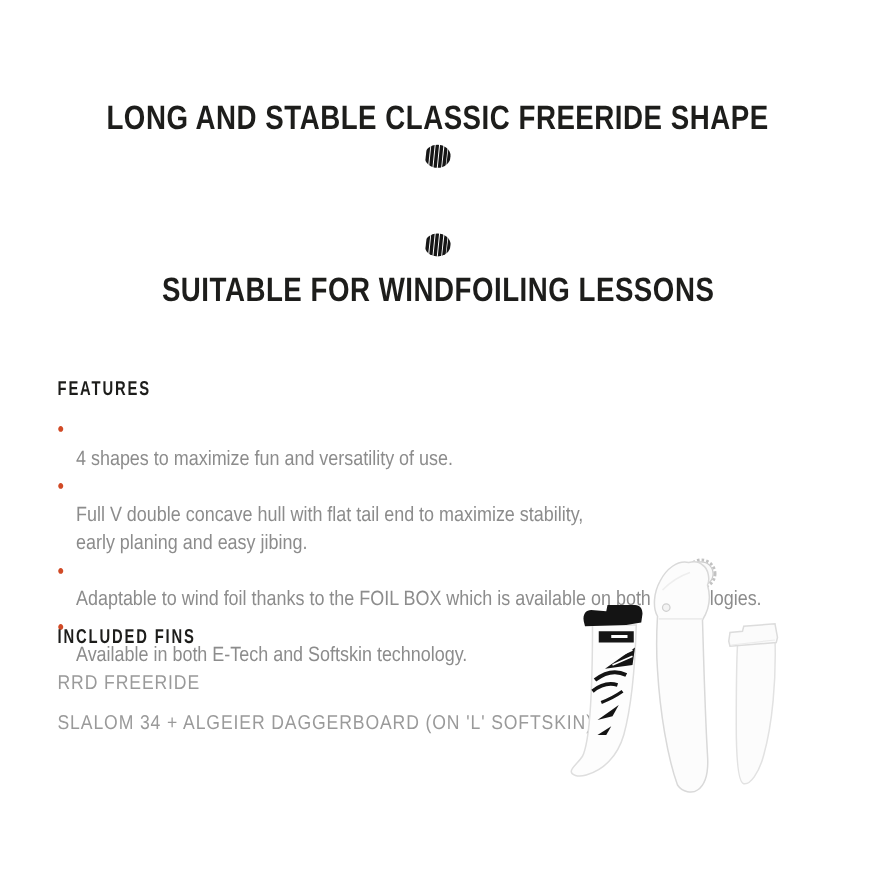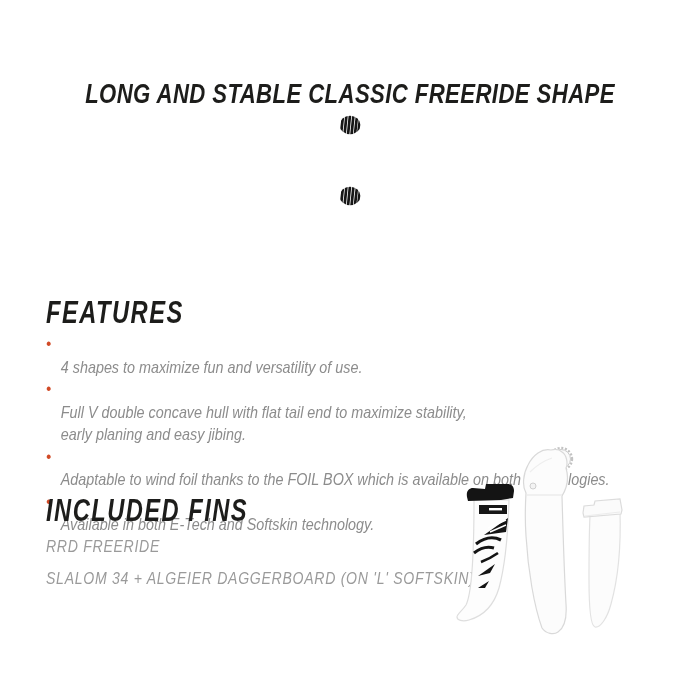--- a/index.html
+++ b/index.html
@@ -9,21 +9,20 @@
     height: 700px;
     background: #ffffff;
     font-family: "Liberation Sans", sans-serif;
     overflow: hidden;
   }
   .canvas {
     position: relative;
     width: 604px;
     height: 700px;
     background: #ffffff;
-    font-style: italic;
   }
 
   
   .headline-row {
     position: absolute;
     left: 0;
     width: 700px;
     text-align: center;
     color: #1d1d1b;
     font-weight: bold;
@@ -49,21 +48,21 @@
   }
   #dot-row-1 { top: 115px; }
   #dot-row-2 { top: 186px; }
 
   
   .section-heading {
     position: absolute;
     left: 46px;
     color: #1d1d1b;
     font-weight: bold;
-    font-size: 32px;
+    font-size: 16px;
     line-height: 24px;
     white-space: nowrap;
   }
   .section-heading .condense {
     display: inline-block;
     transform: scaleX(0.74);
     transform-origin: 0 50%;
     letter-spacing: 2px;
   }
   #features-heading { top: 300px; }
@@ -158,20 +157,23 @@
         <line x1="4" y1="1" x2="2" y2="19"></line>
         <line x1="7.5" y1="0" x2="5.5" y2="20"></line>
         <line x1="11" y1="0" x2="9" y2="20"></line>
         <line x1="14.5" y1="0" x2="12.5" y2="20"></line>
         <line x1="18" y1="1" x2="16" y2="19"></line>
         <line x1="21" y1="4.5" x2="19.5" y2="16"></line>
       </g>
     </svg>
   </div>
 
+  <div class="headline-row" id="headline-3">
+    <span class="condense">SUITABLE FOR WINDFOILING LESSONS</span>
+  </div>
 
   <div class="section-heading" id="features-heading">
     <span class="condense">FEATURES</span>
   </div>
 
   <ul class="features-list">
     <li>
       <span class="bullet">•</span><span>4 shapes to maximize fun and versatility of use.</span>
     </li>
     <li>

